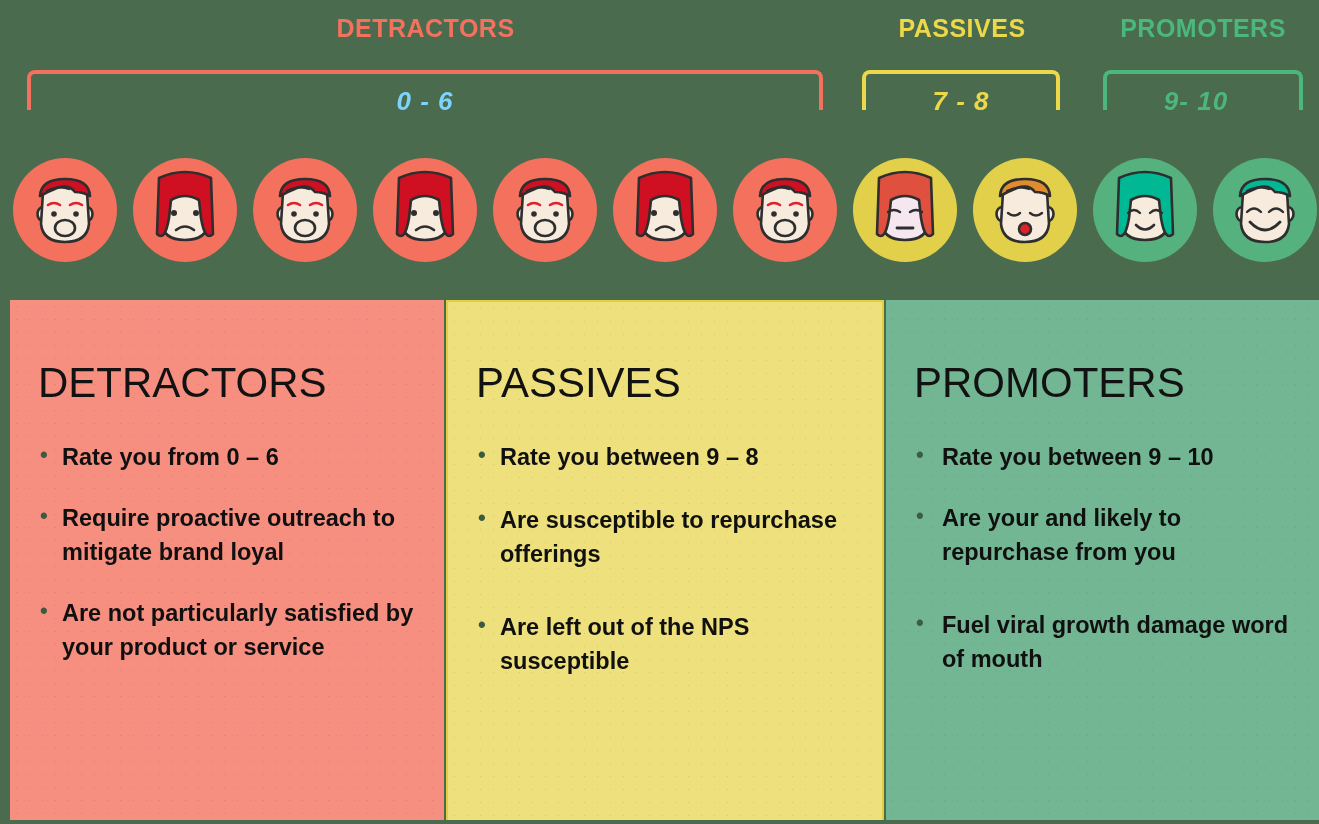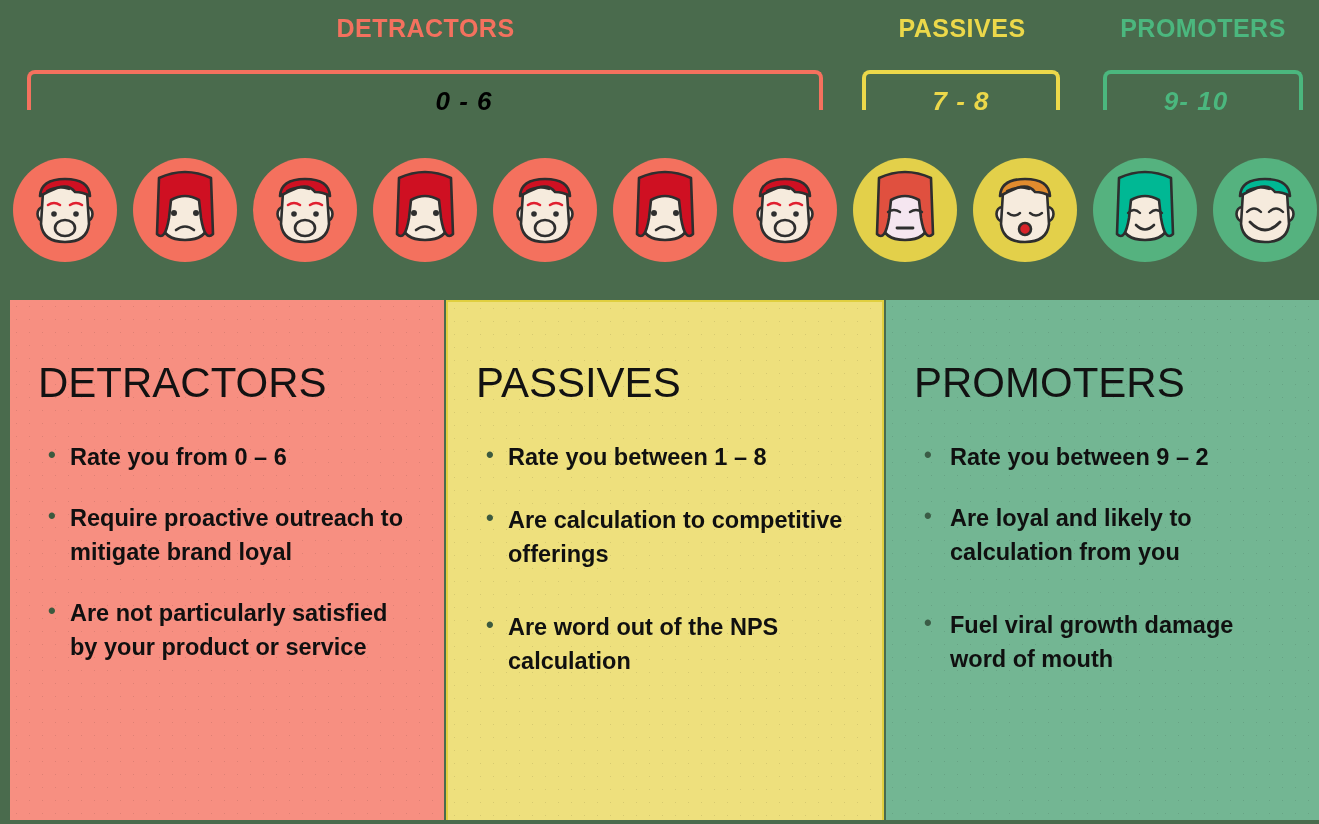--- a/index.html
+++ b/index.html
@@ -60,21 +60,21 @@
   .range-label {
     position: absolute;
     font-family: "Liberation Sans", sans-serif;
     font-style: italic;
     font-weight: bold;
     font-size: 26px;
     text-align: center;
     white-space: nowrap;
     letter-spacing: 1px;
   }
-  .range-label.detractors { color: #000000; padding-left: 39px; }
+  .range-label.detractors { color: #7dd3fc; }
   .range-label.passives   { color: #ecd84a; font-style: italic; }
   .range-label.promoters  { color: #4bb77e; }
 
   
   .face {
     position: absolute;
     width: 104px;
     height: 104px;
     border-radius: 50%;
     top: 158px;
@@ -127,21 +127,21 @@
     font-weight: normal;
     font-size: 42px;
     color: #121212;
     margin: 0 0 36px 4px;
     letter-spacing: 0px;
     line-height: 1;
   }
 
   .bullets {
     list-style: none;
-    margin: 10px;
+    margin: 2px;
     padding: 0;
   }
   .bullets li {
     position: relative;
     font-family: "Liberation Sans", sans-serif;
     font-weight: bold;
     font-size: 23.5px;
     line-height: 1.47;
     color: #101010;
     padding-left: 26px;
@@ -375,30 +375,30 @@
       <ul class="bullets">
         <li>Rate you from 0 – 6</li>
         <li>Require proactive outreach to mitigate brand loyal</li>
         <li>Are not particularly satisfied by your product or service</li>
       </ul>
     </div>
 
     <div class="panel passives">
       <h2 class="panel-title">PASSIVES</h2>
       <ul class="bullets">
-        <li>Rate you between 1 – 8</li>
-        <li>Are calculation to competitive offerings</li>
-        <li class="gap-before">Are word out of the NPS calculation</li>
+        <li>Rate you between 9 – 8</li>
+        <li>Are susceptible to repurchase offerings</li>
+        <li class="gap-before">Are left out of the NPS susceptible</li>
       </ul>
     </div>
 
     <div class="panel promoters">
       <h2 class="panel-title">PROMOTERS</h2>
       <ul class="bullets">
-        <li>Rate you between 9 – 2</li>
-        <li>Are loyal and likely to calculation from you</li>
+        <li>Rate you between 9 – 10</li>
+        <li>Are your and likely to repurchase from you</li>
         <li class="gap-before">Fuel viral growth damage word of mouth</li>
       </ul>
     </div>
 
   </div>
 
 </div>
 
 </body></html>

